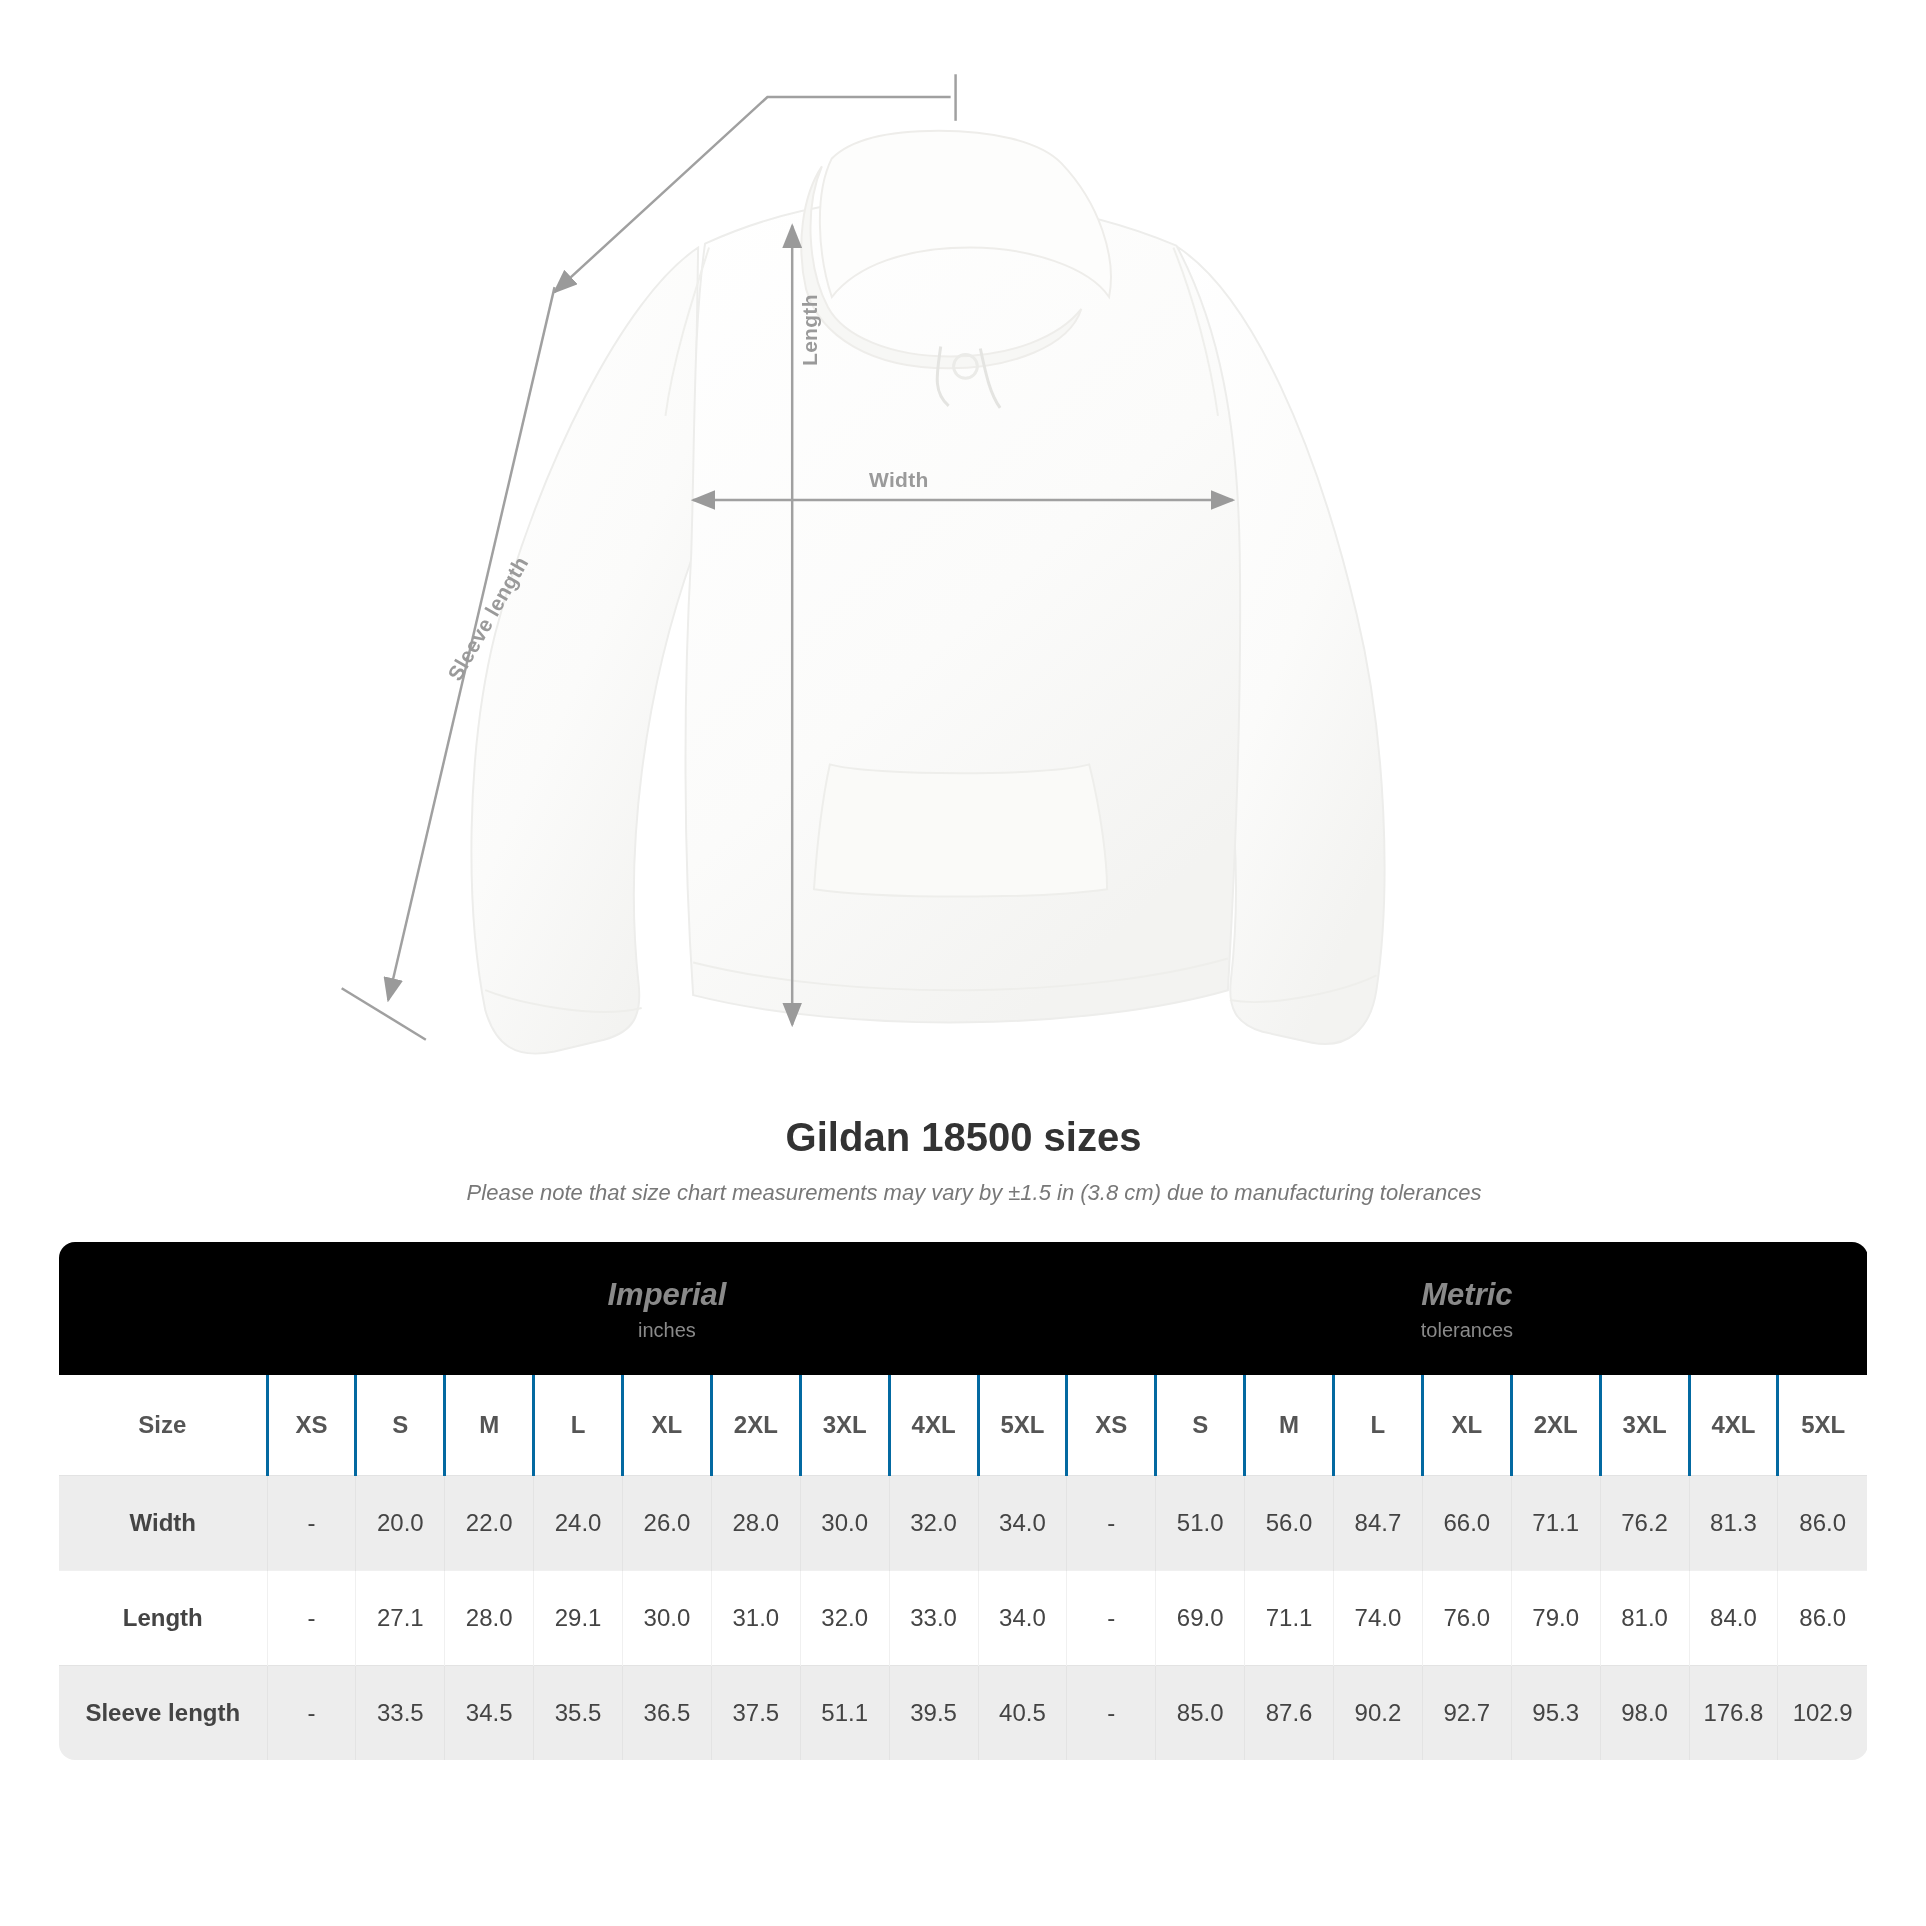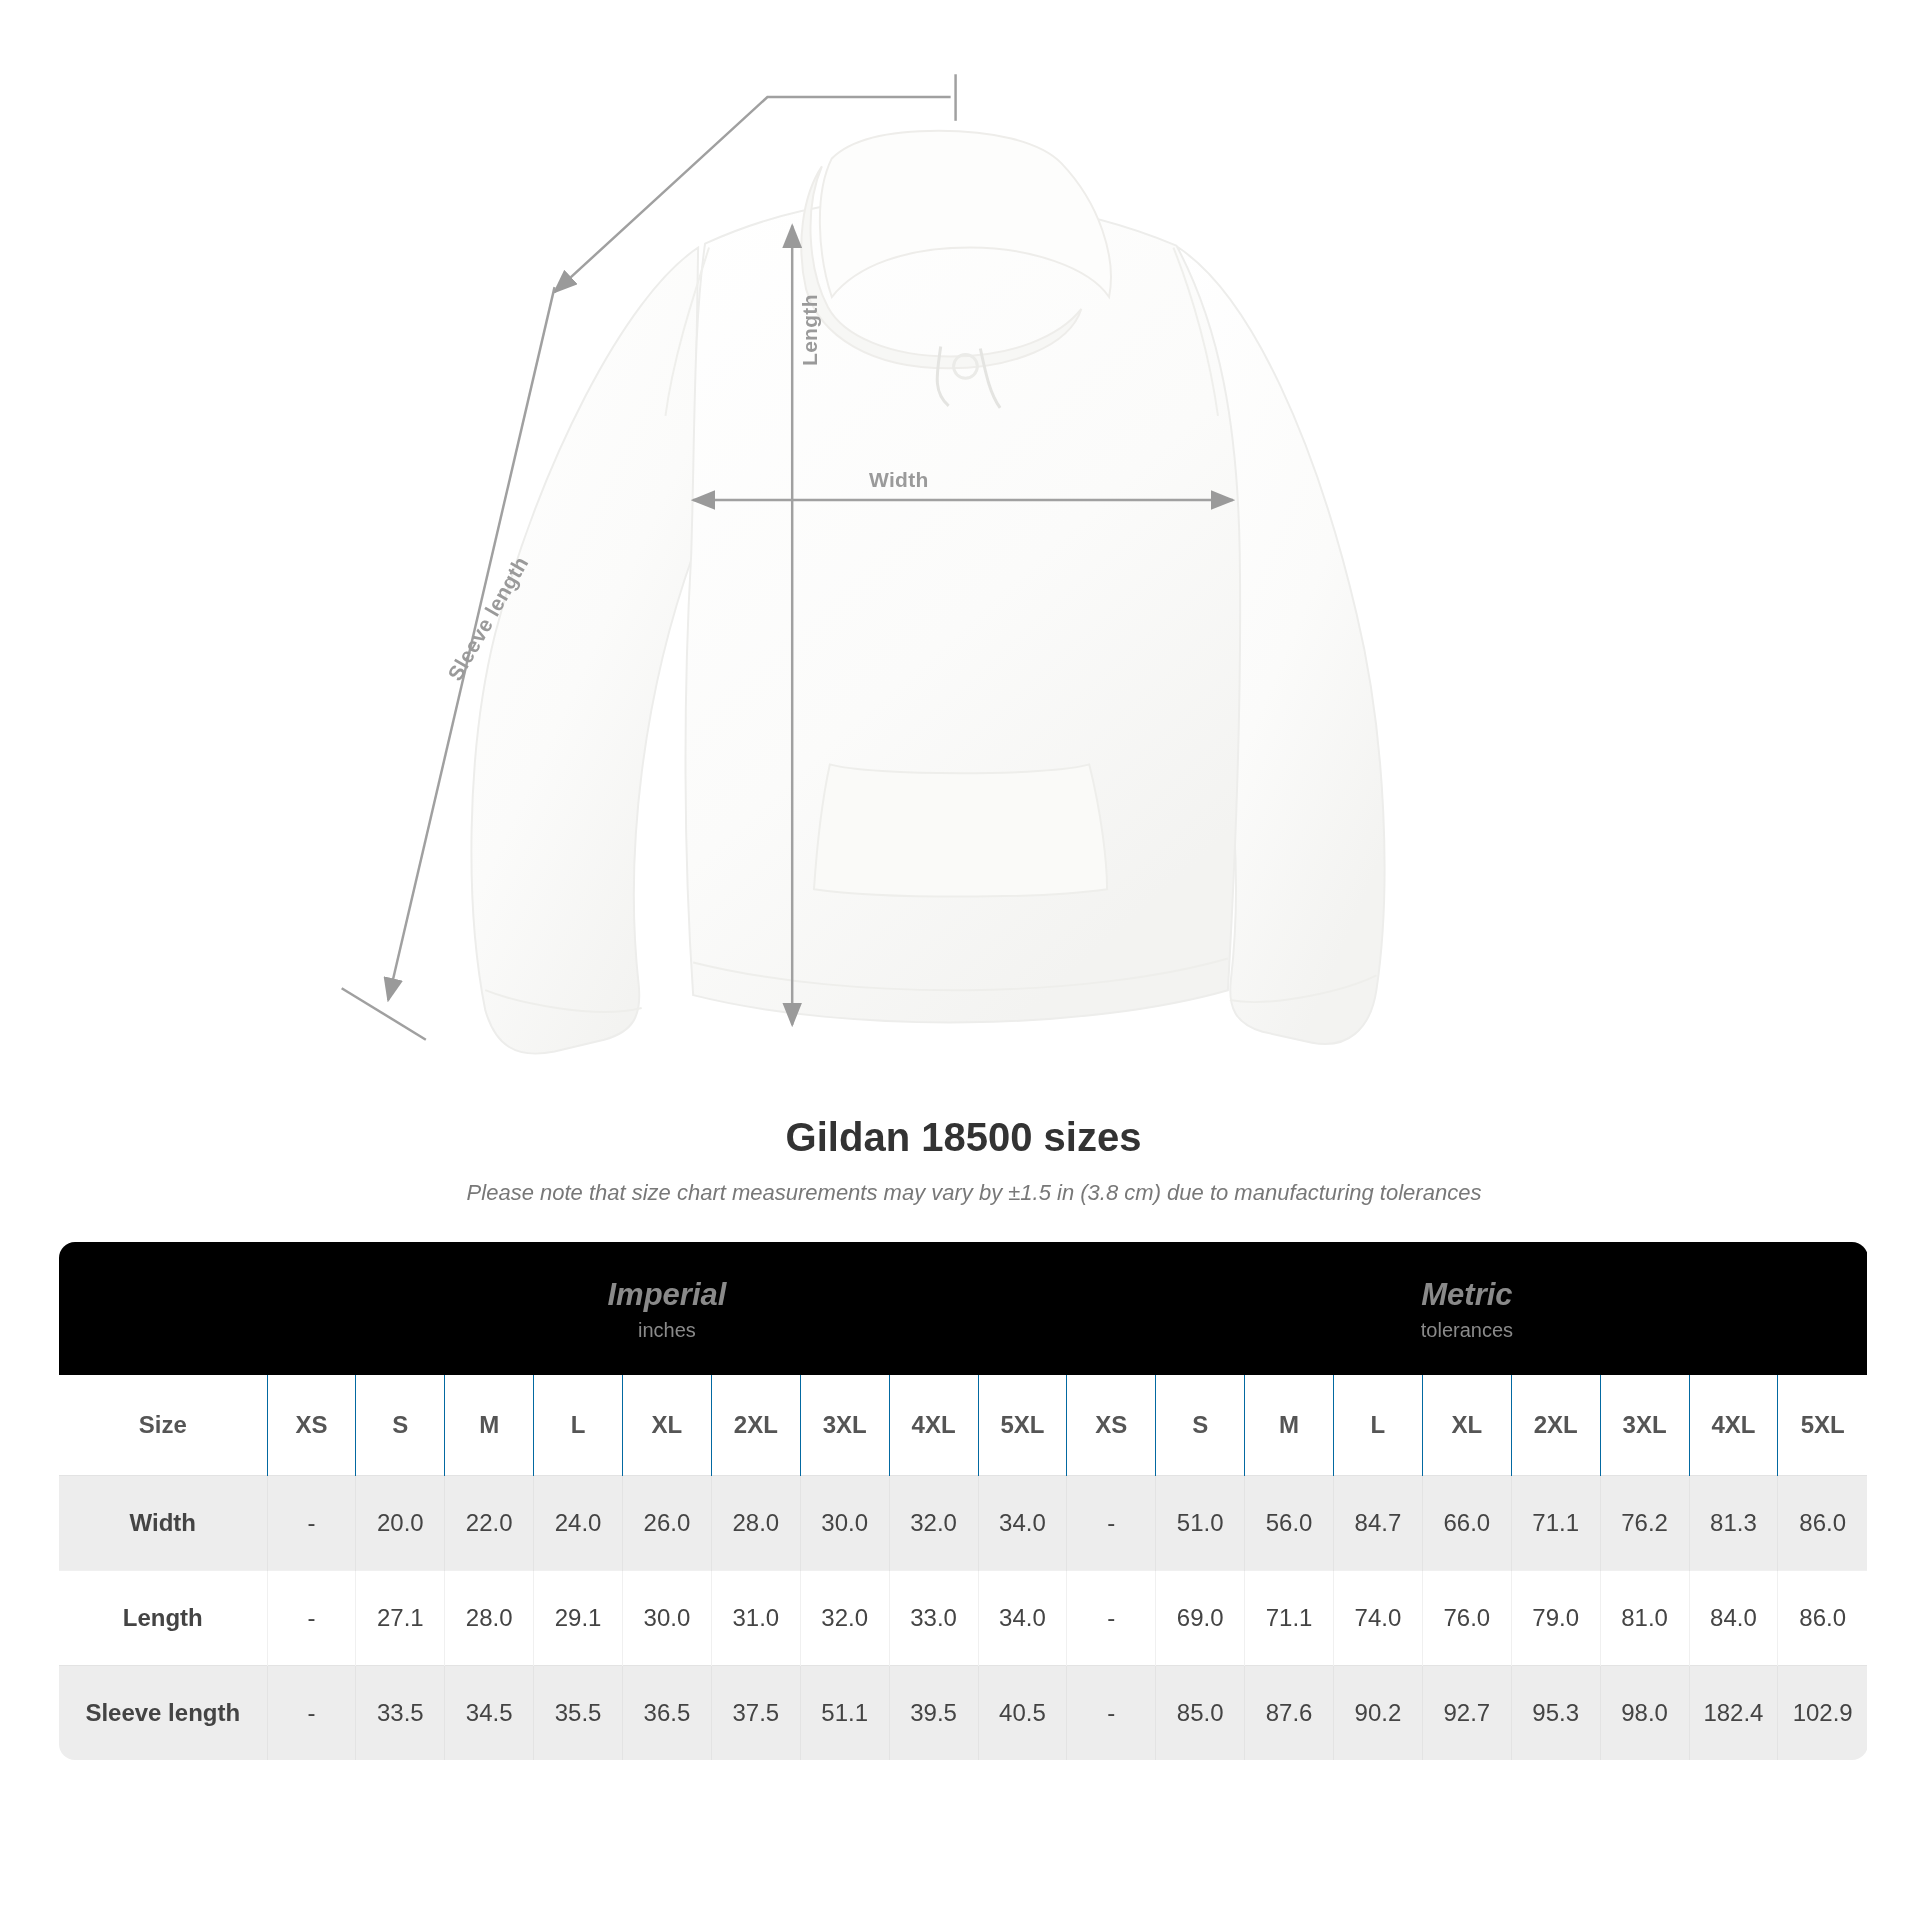--- a/index.html
+++ b/index.html
@@ -108,21 +108,21 @@
     font-size: 20px;
     color: #8a8a8a;
     line-height: 1.5;
   }
   .header-row td {
     background: #ffffff;
     font-size: 24px;
     font-weight: bold;
     color: #555555;
     padding: 36px 0;
-    border-right: 1px solid #0369a1;
+    border-right: 3px solid #0369a1;
   }
   .header-row td:last-child { border-right: none; }
   .data-row td {
     font-size: 24px;
     color: #444444;
     padding: 33px 0;
     border-right: 1px solid #f0f0f0;
     border-top: 1px solid #f0f0f0;
   }
   .data-row td:last-child { border-right: none; }
@@ -293,21 +293,21 @@
             <td>51.1</td>
             <td>39.5</td>
             <td>40.5</td>
             <td>-</td>
             <td>85.0</td>
             <td>87.6</td>
             <td>90.2</td>
             <td>92.7</td>
             <td>95.3</td>
             <td>98.0</td>
-            <td>182.4</td>
+            <td>176.8</td>
             <td>102.9</td>
           </tr>
         </tbody>
     </table>
   </div>
 
 </div>
 
 
 </body></html>

